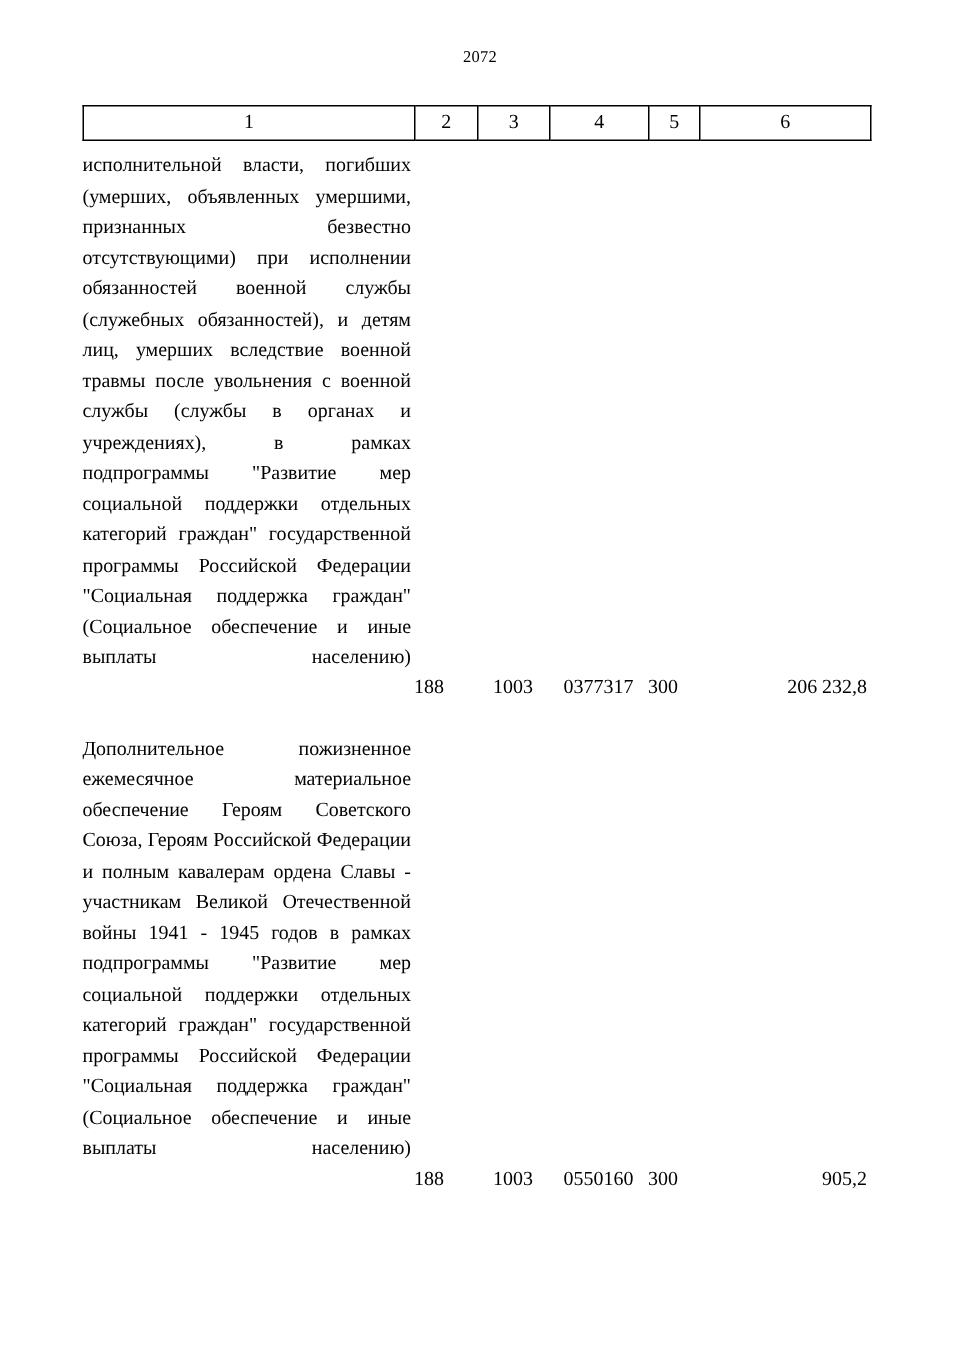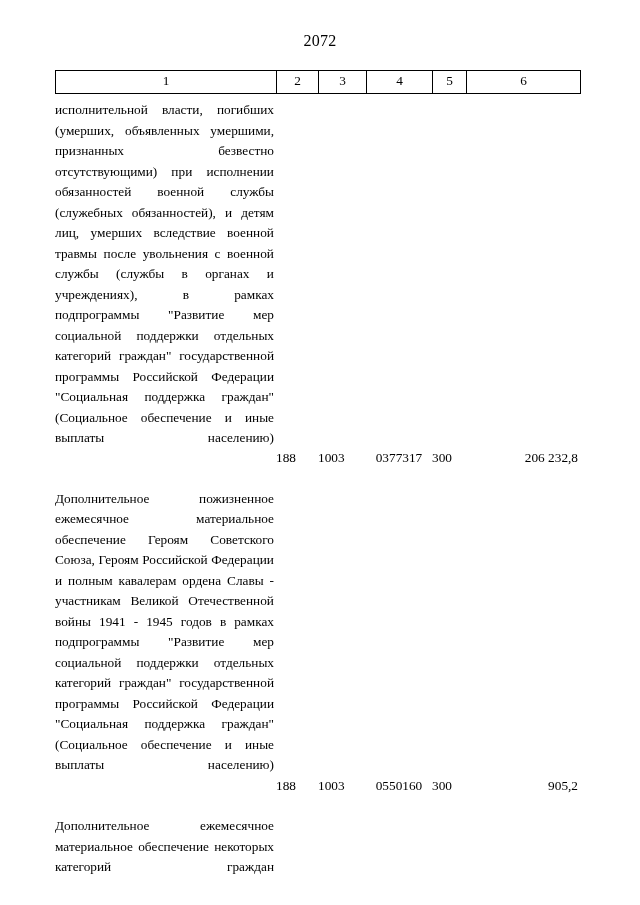--- a/index.html
+++ b/index.html
@@ -20,21 +20,21 @@
     width: 640px;
     height: 905px;
     box-sizing: border-box;
   }
   .page-number {
     position: absolute;
     top: 32px;
     left: 0;
     width: 640px;
     text-align: center;
-    font-size: 16px;
+    font-size: 11px;
     letter-spacing: 0.2px;
   }
   .doc-table {
     position: absolute;
     top: 70px;
     left: 55px;
     width: 525px;
   }
   table.tbl {
     border-collapse: collapse;
@@ -64,21 +64,21 @@
 
   .body-row td { border: none; padding-top: 0; }
   .body-row td.c1 {
     width: 221px;
     text-align: justify;
     text-align-last: justify;
     padding-right: 2px;
     hyphens: none;
   }
   .body-row td.c2 { width: 42px; }
-  .body-row td.c3 { width: 48px; text-align: left; }
+  .body-row td.c3 { width: 48px; text-align: center; }
   .body-row td.c4 { width: 66px; text-align: center; }
   .body-row td.c5 { width: 34px; }
   .body-row td.c6 { width: 114px; text-align: right; padding-right: 2px; }
   .spacer-block { display: block; }
   .gap { height: 20px; }
 </style>
 </head>
 <body>
 
 <div class="page">
@@ -176,35 +176,15 @@
           <td class="c6">
             <span class="spacer-block" style="height:287px"></span>
             <span>905,2</span>
           </td>
         </tr>
       </tbody>
     </table>
 
     <div class="gap"></div>
 
-    <table class="tbl">
-      <colgroup>
-        <col style="width:221px">
-          <col style="width:42px">
-          <col style="width:48px">
-        <col style="width:66px">
-          <col style="width:34px">
-          <col style="width:114px">
-      </colgroup>
-      <tbody>
-        <tr class="body-row">
-          <td class="c1">Дополнительное ежемесячное материальное обеспечение некоторых категорий граждан</td>
-          <td class="c2"></td>
-          <td class="c3"></td>
-          <td class="c4"></td>
-          <td class="c5"></td>
-          <td class="c6"></td>
-        </tr>
-      </tbody>
-    </table>
 
   </div>
 </div>
 
 </body></html>

